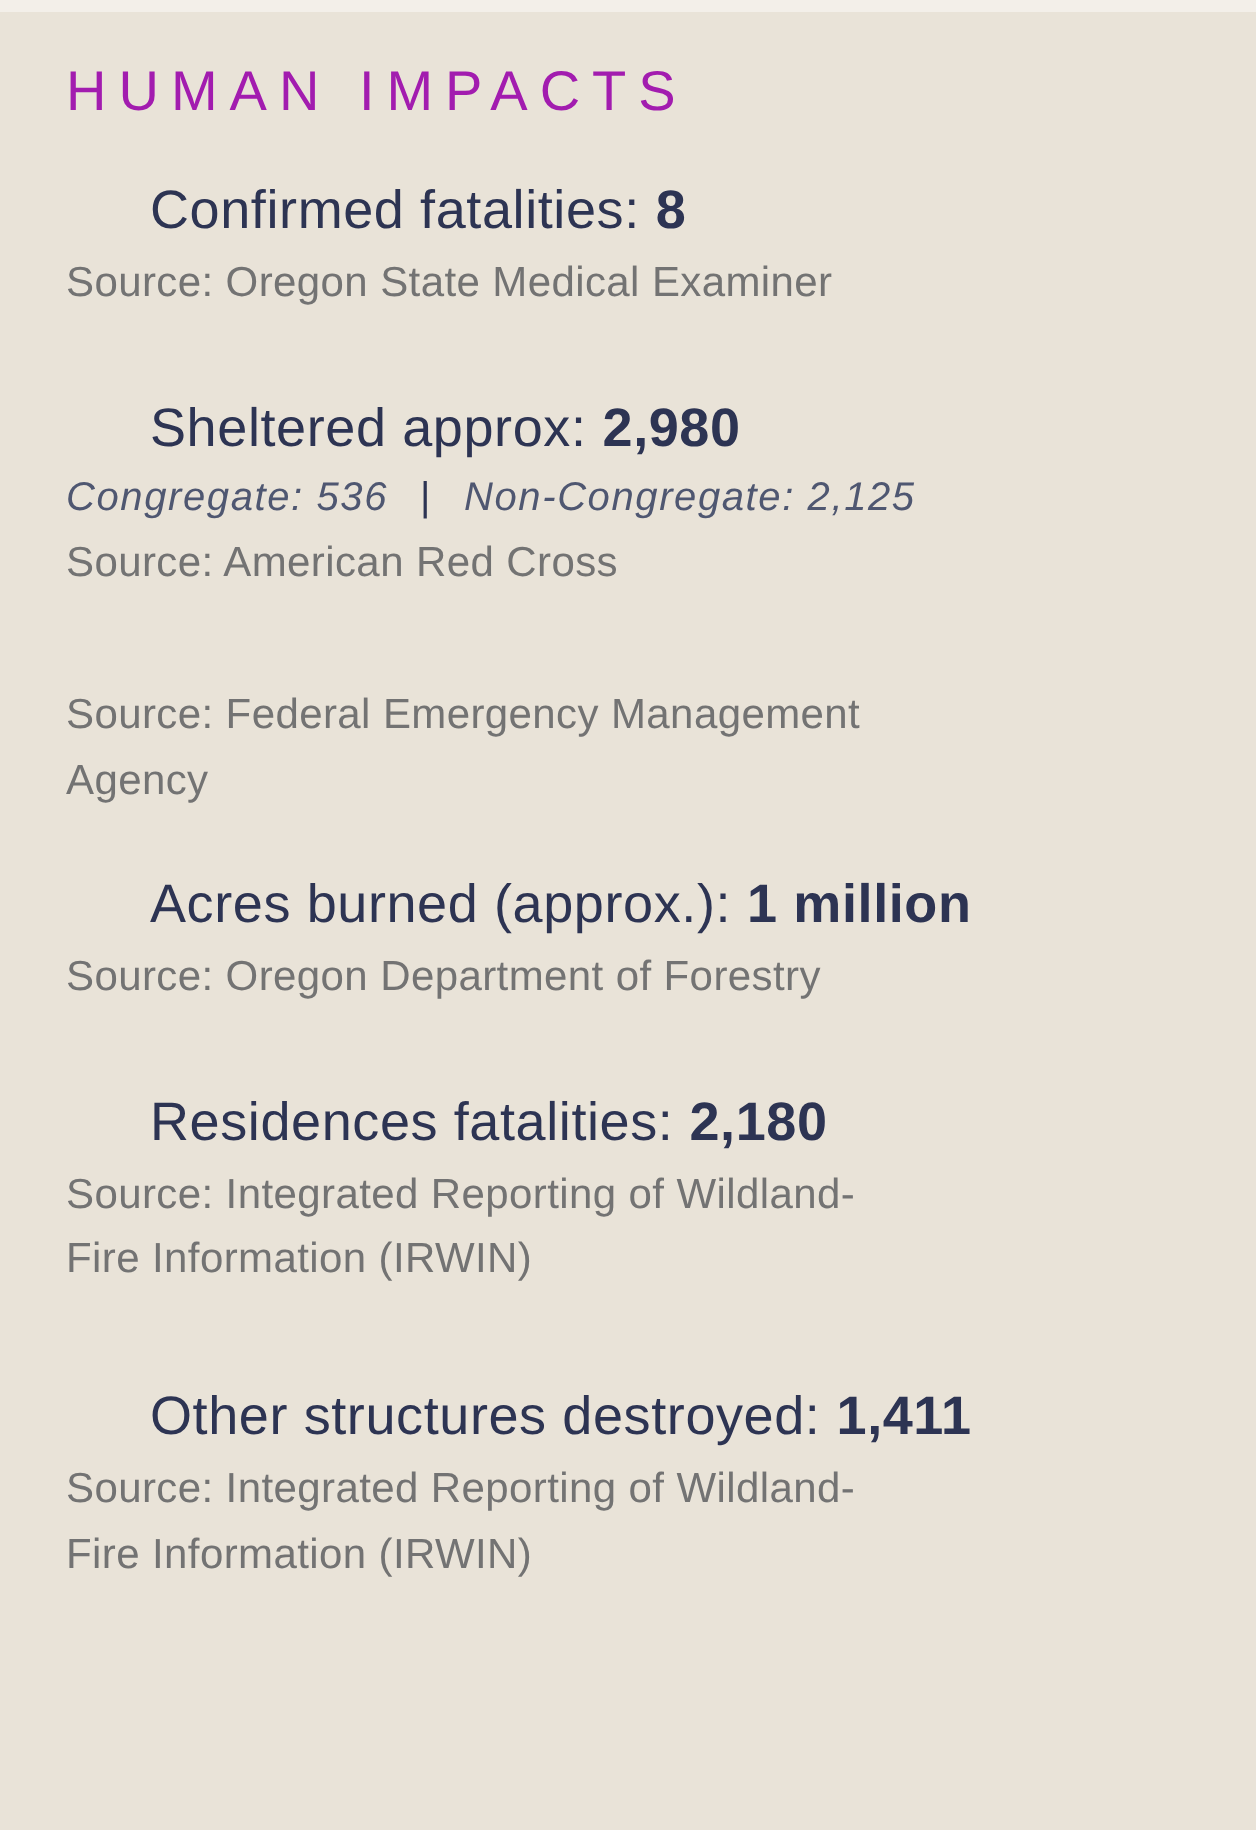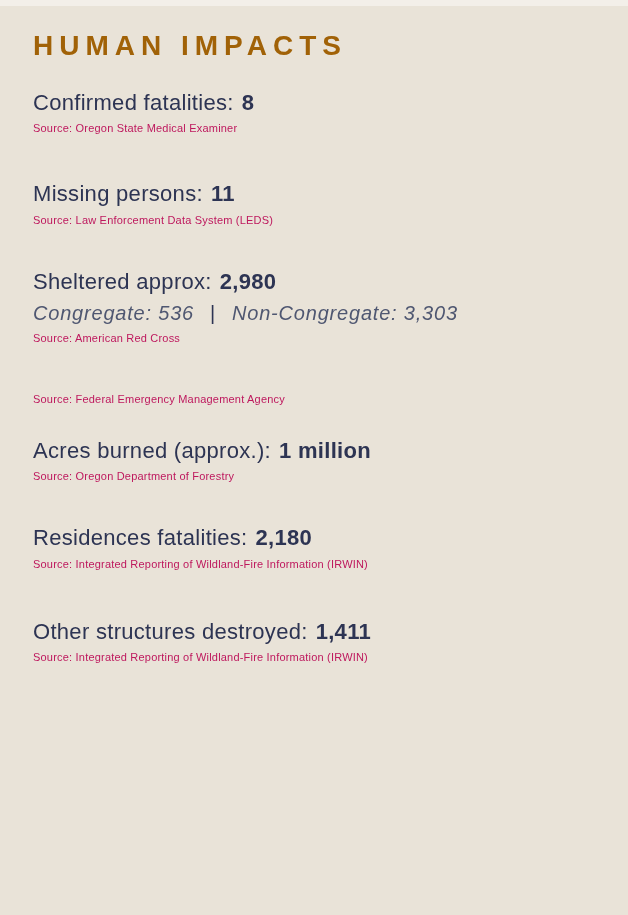--- a/index.html
+++ b/index.html
@@ -16,59 +16,60 @@
   }
   .top-strip {
     height: 6px;
     background: #f3efe9;
   }
   .content {
     padding: 26px 30px 0 33px;
   }
   .section-heading {
     margin: 0;
-    color: #a16207;
+    color: #a21caf;
     font-size: 28px;
-    font-weight: 700;
+    font-weight: 400;
     letter-spacing: 6px;
     line-height: 1;
   }
   .stat-group {
     margin: 0;
   }
   .stat-line {
-    font-size: 22px;
+    font-size: 27px;
     font-weight: 400;
     line-height: 1.15;
     letter-spacing: 0.3px;
     color: #2d3453;
+    margin-left: 42px;
   }
   .stat-value {
     font-weight: 700;
     margin-left: 8px;
   }
   .stat-detail {
     margin-top: 8px;
     font-size: 20px;
     font-style: italic;
     letter-spacing: 0.8px;
     color: #4f5771;
   }
   .stat-detail .sep {
     display: inline-block;
     margin: 0 16px;
     font-style: normal;
     color: #2d3453;
   }
   .stat-source {
     margin-top: 5px;
-    font-size: 11px;
+    font-size: 21px;
     line-height: 1.55;
     letter-spacing: 0.2px;
-    color: #be185d;
+    color: #737373;
     max-width: 420px;
   }
   
   .mt-30 { margin-top: 30px; }
   .mt-40 { margin-top: 40px; }
   .mt-44 { margin-top: 44px; }
   .mt-46 { margin-top: 46px; }
   .mt-60 { margin-top: 60px; }
 </style>
 </head>
@@ -81,33 +82,27 @@
 
     <h1 class="section-heading">HUMAN IMPACTS</h1>
 
     <section class="stat-group mt-30">
       <div class="stat-line">
         <span class="stat-label">Confirmed fatalities:</span><span class="stat-value">8</span>
       </div>
       <div class="stat-source">Source: Oregon State Medical Examiner</div>
     </section>
 
-    <section class="stat-group mt-44">
-      <div class="stat-line">
-        <span class="stat-label">Missing persons:</span><span class="stat-value">11</span>
-      </div>
-      <div class="stat-source">Source: Law Enforcement Data System (LEDS)</div>
-    </section>
 
     <section class="stat-group mt-40">
       <div class="stat-line">
         <span class="stat-label">Sheltered approx:</span><span class="stat-value">2,980</span>
       </div>
       <div class="stat-detail">
-        <span>Congregate: 536</span><span class="sep">|</span><span>Non-Congregate: 3,303</span>
+        <span>Congregate: 536</span><span class="sep">|</span><span>Non-Congregate: 2,125</span>
       </div>
       <div class="stat-source">Source: American Red Cross</div>
     </section>
 
     <section class="stat-group mt-44">
       <div class="stat-source">Source: Federal Emergency Management Agency</div>
     </section>
 
 
     <section class="stat-group mt-30">

